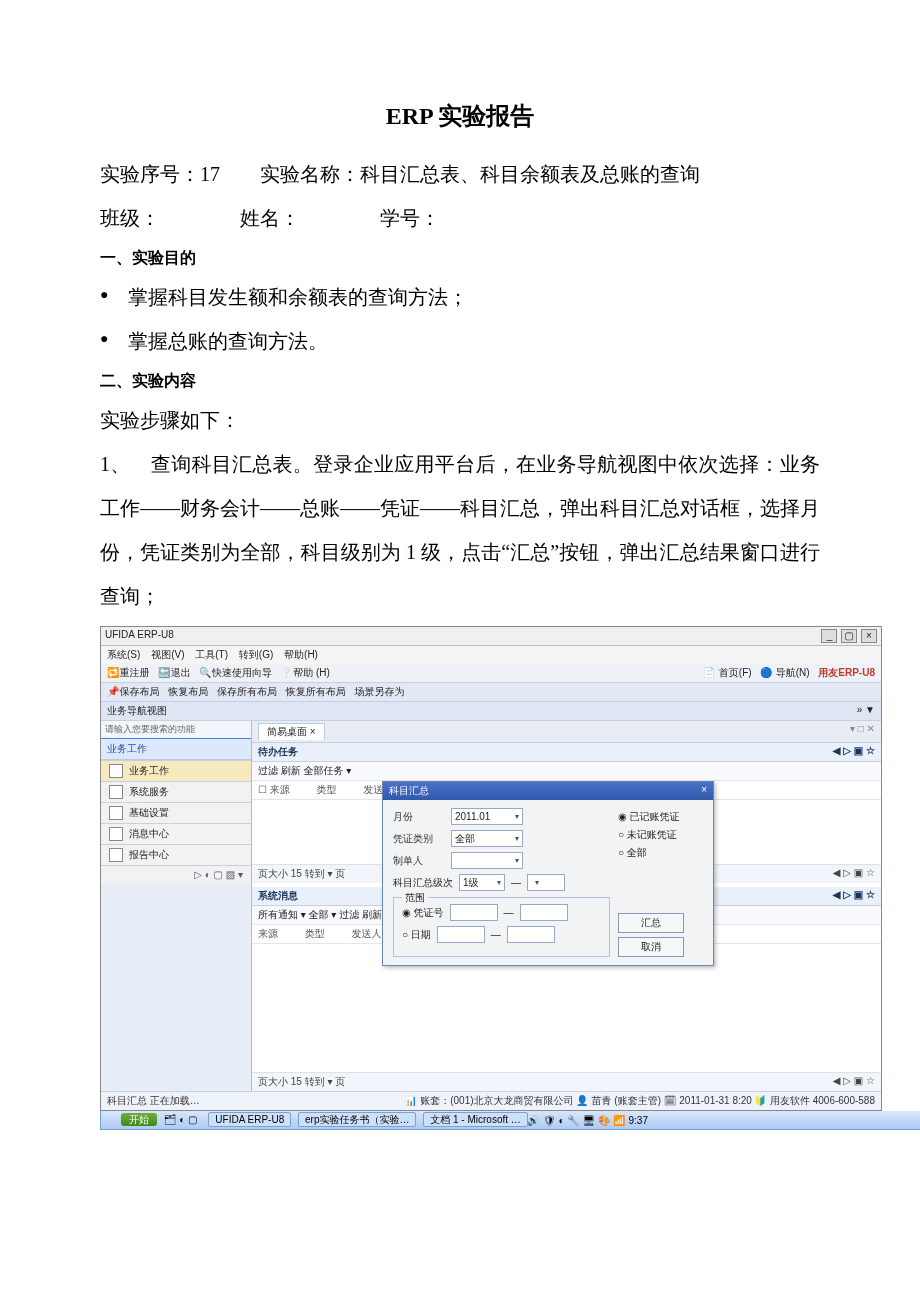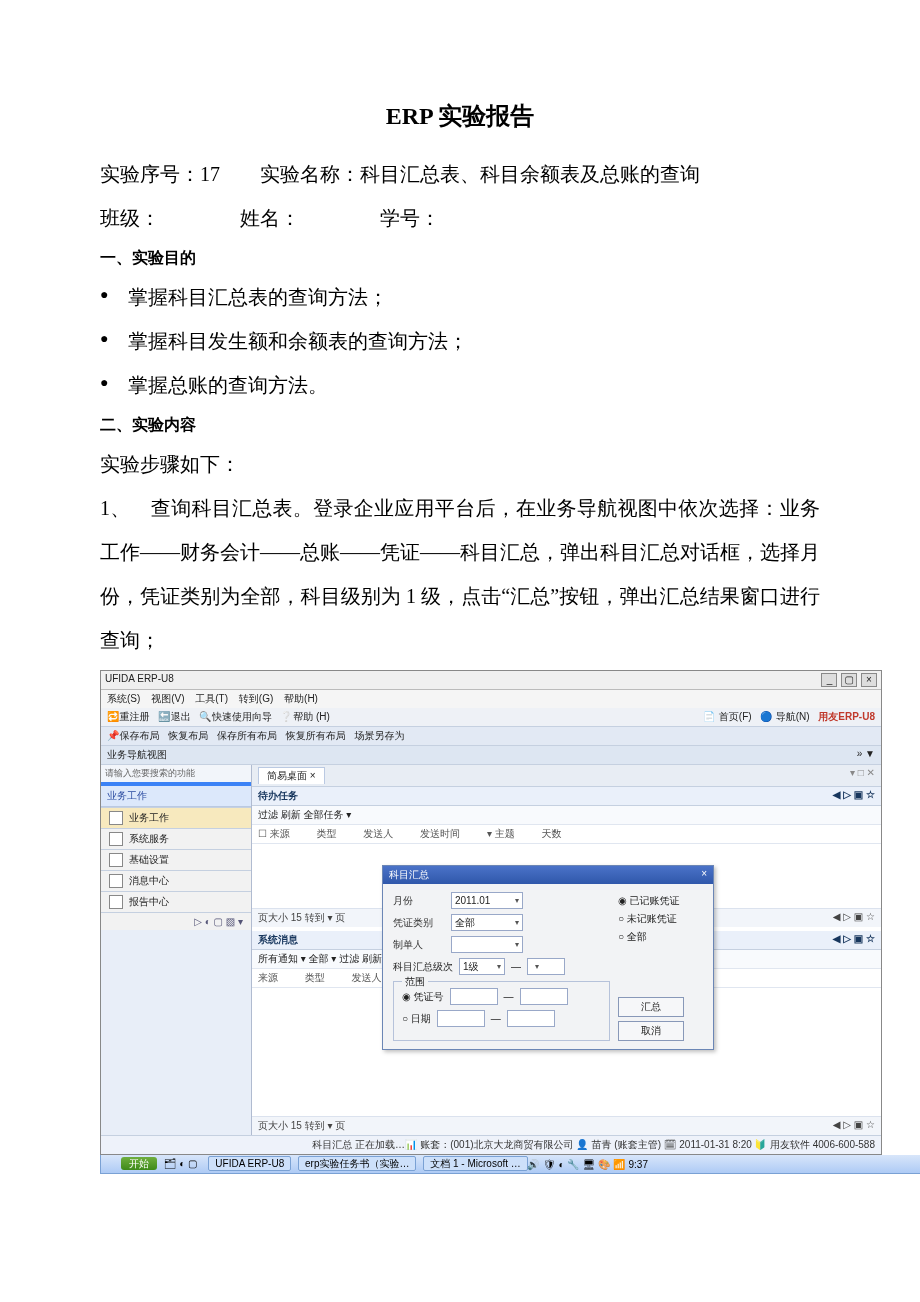--- a/index.html
+++ b/index.html
@@ -126,21 +126,21 @@
     border-right: 1px solid #b0bbd0;
     display: flex;
     flex-direction: column;
     font-size:10px;
   }
   .search-top {
     padding: 2px 4px;
     font-size: 9px;
     color: #666;
     background:#f2f5fa;
-    border-bottom:4px solid #3b82f6;
+    border-bottom:1px solid #3b82f6;
   }
   .side-head {
     padding: 3px 6px;
     color: #2a4aa0;
     background: #dce8fb;
     border-bottom:1px solid #bac9e2;
   }
   .tree {
     flex: 1;
     overflow: hidden;
@@ -222,21 +222,20 @@
   }
   
   .dialog {
     position:absolute;
     left:130px; top:60px;
     width:330px;
     background:#f2f3f5;
     border:1px solid #6b86b5;
     box-shadow:2px 2px 4px rgba(0,0,0,.25);
     font-size:10px;
-    margin-top:40px;
   }
   .dlg-title {
     background: linear-gradient(to bottom,#4a72c8,#2f57aa);
     color:#fff;padding:2px 6px;font-size:10px;
     display:flex;justify-content:space-between;
   }
   .dlg-body { padding:8px 10px; display:flex; gap:8px;}
   .dlg-left { flex:1; }
   .dlg-row { margin-bottom:5px; display:flex; align-items:center; gap:6px;}
   .dlg-row label { width:52px; text-align:left; color:#333;}
@@ -256,21 +255,21 @@
   .dlg-rightcol {
     width:85px; display:flex; flex-direction:column; gap:4px; padding-top:2px;
   }
   .dlg-rightcol .opt { font-size:10px;}
   .btn {
     border:1px solid #8898b8; background:#f6f7f9; padding:2px 4px; text-align:center; font-size:10px;
     width:56px;
   }
   .status {
     background:#eef2fa;border-top:1px solid #c5d0e0;padding:2px 6px;font-size:10px;color:#333;
-    display:flex;justify-content:flex-end;
+    display:flex;justify-content:space-between;
   }
   .taskbar {
     width:780px;
     background: linear-gradient(to bottom,#d8e6fa,#aecbf5);
     border:1px solid #7aa1d4;border-top:none;
     font-size:10px;padding:2px 20px;
     display:flex;justify-content:flex-start;align-items:center;
     font-family:"Microsoft YaHei",sans-serif;
   }
   .taskbar .start {
@@ -285,21 +284,20 @@
 <body>
 
 <div class="page">
   <div class="title">ERP 实验报告</div>
 
   <div class="line">实验序号：17　　实验名称：科目汇总表、科目余额表及总账的查询</div>
   <div class="line">班级：　　　　姓名：　　　　学号：</div>
 
   <div class="section-head">一、实验目的</div>
   <ul class="bullets">
-    <li>掌握科目汇总表的查询方法；</li>
     <li>掌握科目发生额和余额表的查询方法；</li>
     <li>掌握总账的查询方法。</li>
   </ul>
 
   <div class="section-head">二、实验内容</div>
   <div class="line">实验步骤如下：</div>
   <div class="step">1、　查询科目汇总表。登录企业应用平台后，在业务导航视图中依次选择：业务工作——财务会计——总账——凭证——科目汇总，弹出科目汇总对话框，选择月份，凭证类别为全部，科目级别为 1 级，点击“汇总”按钮，弹出汇总结果窗口进行查询；</div>
 
   <div class="screenshot">
     <div class="ss-titlebar">

